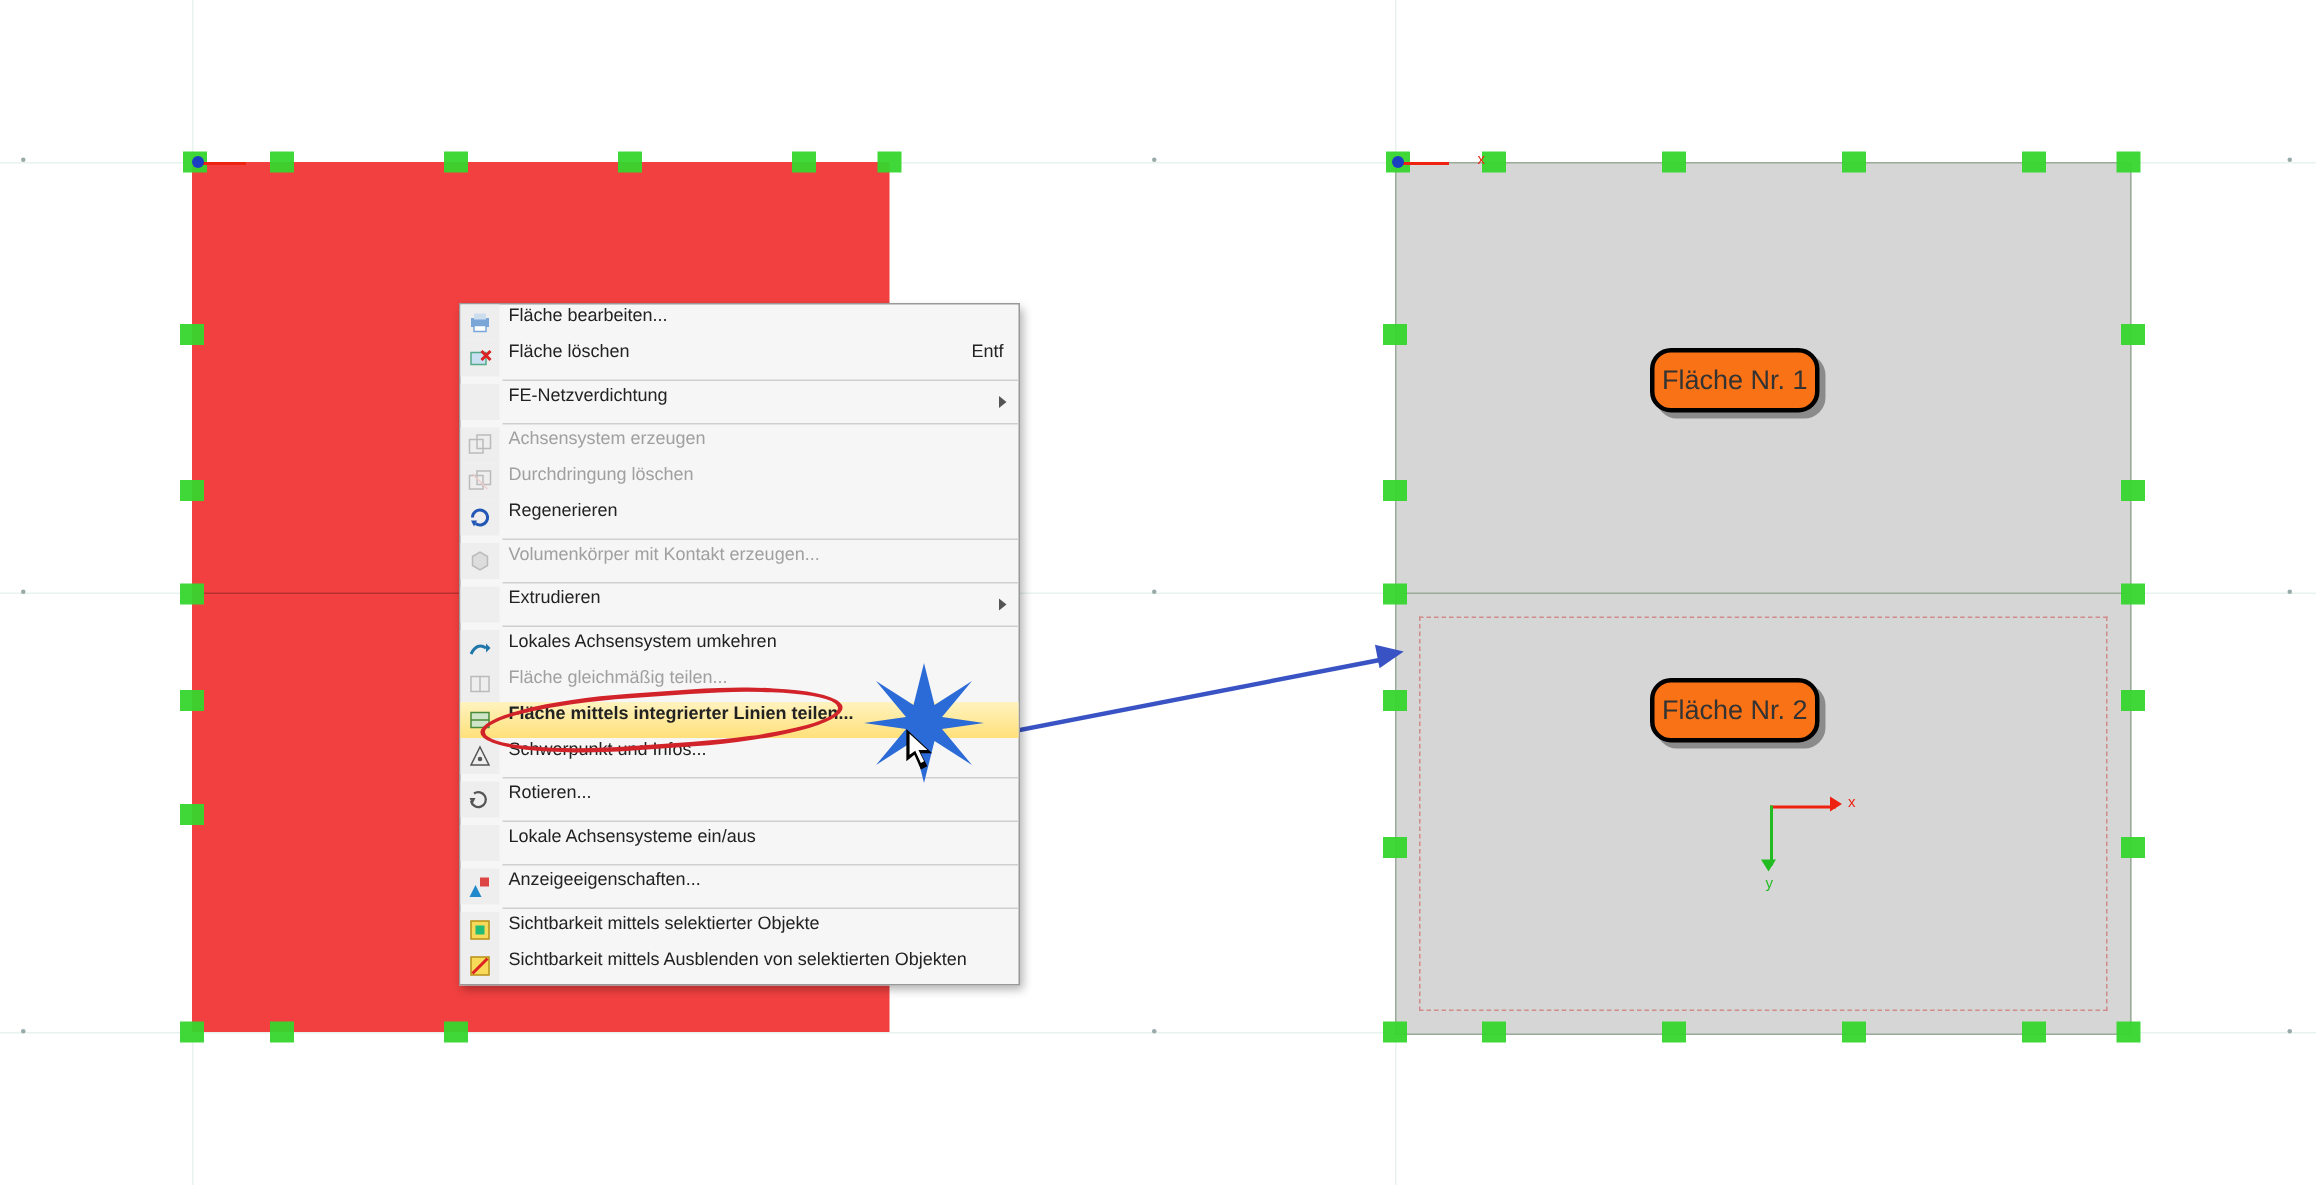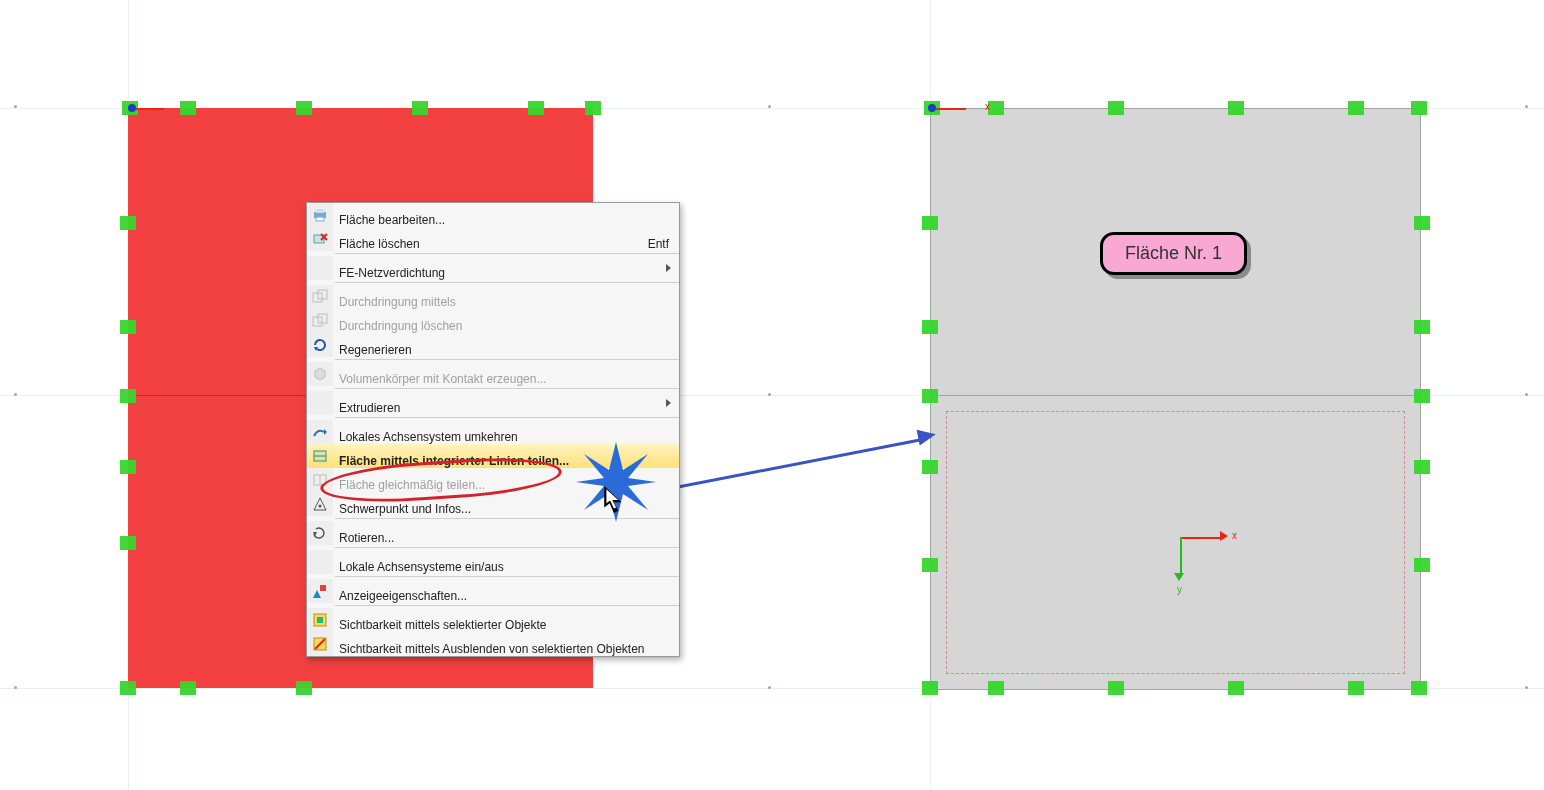--- a/index.html
+++ b/index.html
@@ -4,23 +4,23 @@
 <style>
   html,body{margin:0;padding:0;width:1544px;height:790px;background:#fff;font-family:"Segoe UI",Tahoma,sans-serif;font-size:12px;color:#333;overflow:hidden}
   .canvas{position:relative;width:1544px;height:790px}
   .gridline-h{position:absolute;left:0;right:0;height:0;border-top:1px solid #e8f3ee}
   .gridline-v{position:absolute;top:0;bottom:0;width:0;border-left:1px solid #e8f3ee}
   .dot{position:absolute;width:3px;height:3px;background:#9aa;border-radius:50%}
   .red-surface{position:absolute;background:#f24040}
   .grey-surface{position:absolute;background:#d6d6d6;border:1px solid #9a9;}
   .dashed-inner{position:absolute;border:1px dashed #d28b8b}
   .handle{position:absolute;width:16px;height:14px;background:#36d62e;opacity:.95}
-  .callout{position:absolute;background:#f9a8d4;border:3px solid #000;border-radius:14px;padding:8px 22px;font-family:Arial,sans-serif;font-size:18px;box-shadow:4px 4px 0 rgba(0,0,0,.35)}
+  .callout{position:absolute;background:#f97316;border:3px solid #000;border-radius:14px;padding:8px 5px;font-family:Arial,sans-serif;font-size:18px;box-shadow:4px 4px 0 rgba(0,0,0,.35)}
   .ctx-menu{position:absolute;background:#f6f6f6;border:1px solid #999;box-shadow:2px 3px 6px rgba(0,0,0,.3);width:372px}
-  .ctx-row{display:flex;align-items:flex-end;height:24px;position:relative}
+  .ctx-row{display:flex;align-items:flex-start;height:24px;position:relative}
   .ctx-row.sep{height:0;border-top:1px solid #cfcfcf;margin:2px 0 2px 28px}
   .ctx-icon{width:26px;height:24px;display:flex;align-items:center;justify-content:center;flex:0 0 26px;background:#eeeeee}
   .ctx-label{flex:1;padding-left:6px;color:#222}
   .ctx-label.dim{color:#a0a0a0}
   .ctx-short{padding-right:10px;color:#222}
   .ctx-sub{position:absolute;right:8px;top:8px;width:0;height:0;border-top:4px solid transparent;border-bottom:4px solid transparent;border-left:5px solid #555}
   .ctx-row.hl .ctx-label{font-weight:bold}
   .ctx-row.hl{background:linear-gradient(#fff3bf,#ffe07a)}
   .ctx-row.hl .ctx-icon{background:linear-gradient(#fff3bf,#ffe07a)}
   .ring{position:absolute;border:3px solid #d2232a;border-radius:50%/60%;transform:rotate(-4deg)}
@@ -85,20 +85,21 @@
   <div class="handle" style="left:1228px;top:681px"></div>
   <div class="handle" style="left:1348px;top:681px"></div>
   <div class="handle" style="left:1411px;top:681px"></div>
   <div class="handle" style="left:1414px;top:216px"></div>
   <div class="handle" style="left:1414px;top:320px"></div>
   <div class="handle" style="left:1414px;top:389px"></div>
   <div class="handle" style="left:1414px;top:460px"></div>
   <div class="handle" style="left:1414px;top:558px"></div>
 
   <div class="callout" style="left:1100px;top:232px"><span>Fläche Nr. 1</span></div>
+  <div class="callout" style="left:1100px;top:452px"><span>Fläche Nr. 2</span></div>
 
   <div class="axis-x" style="left:130px;top:108px;width:34px"></div>
   <div class="axis-x" style="left:932px;top:108px;width:34px"></div>
   <div style="position:absolute;left:128px;top:104px;width:8px;height:8px;background:#1a3fc0;border-radius:50%"></div>
   <div style="position:absolute;left:928px;top:104px;width:8px;height:8px;background:#1a3fc0;border-radius:50%"></div>
 
   <div class="axis-x" style="left:1180px;top:537px;width:44px"></div>
   <div class="axis-y" style="left:1180px;top:537px;height:40px"></div>
   <div style="position:absolute;left:1220px;top:531px;width:0;height:0;border-top:5px solid transparent;border-bottom:5px solid transparent;border-left:8px solid #e21"></div>
   <div style="position:absolute;left:1174px;top:573px;width:0;height:0;border-left:5px solid transparent;border-right:5px solid transparent;border-top:8px solid #2b2"></div>
@@ -148,21 +149,21 @@
       <span class="ctx-sub"></span>
     </div>
     <div class="ctx-row sep"></div>
     <div class="ctx-row">
       <span class="ctx-icon">
           <svg class="ico" viewBox="0 0 16 16">
             <rect x="1" y="4" width="9" height="9" fill="none" stroke="#bbb"></rect>
             <rect x="6" y="1" width="9" height="9" fill="none" stroke="#bbb"></rect>
           </svg>
         </span>
-      <span class="ctx-label dim">Durchdringung mittels</span>
+      <span class="ctx-label dim">Achsensystem erzeugen</span>
     </div>
     <div class="ctx-row">
       <span class="ctx-icon">
           <svg class="ico" viewBox="0 0 16 16">
             <rect x="1" y="4" width="9" height="9" fill="none" stroke="#bbb"></rect>
             <rect x="6" y="1" width="9" height="9" fill="none" stroke="#bbb"></rect>
             <line x1="3" y1="3" x2="13" y2="13" stroke="#ecc"></line>
           </svg>
         </span>
       <span class="ctx-label dim">Durchdringung löschen</span>
@@ -194,37 +195,37 @@
     <div class="ctx-row sep"></div>
     <div class="ctx-row">
       <span class="ctx-icon">
           <svg class="ico" viewBox="0 0 16 16">
             <path d="M2 12 Q6 4 12 8" fill="none" stroke="#27a" stroke-width="2"></path>
             <polygon points="12,5 15,8 12,11" fill="#27a"></polygon>
           </svg>
         </span>
       <span class="ctx-label">Lokales Achsensystem umkehren</span>
     </div>
+    <div class="ctx-row">
+      <span class="ctx-icon">
+          <svg class="ico" viewBox="0 0 16 16">
+            <rect x="2" y="3" width="12" height="10" fill="none" stroke="#bbb"></rect>
+            <line x1="8" y1="3" x2="8" y2="13" stroke="#bbb"></line>
+          </svg>
+        </span>
+      <span class="ctx-label dim">Fläche gleichmäßig teilen...</span>
+    </div>
     <div class="ctx-row hl">
       <span class="ctx-icon">
           <svg class="ico" viewBox="0 0 16 16">
             <rect x="2" y="3" width="12" height="10" fill="#cfe5c7" stroke="#4a8a3a"></rect>
             <line x1="2" y1="8" x2="14" y2="8" stroke="#4a8a3a"></line>
           </svg>
         </span>
       <span class="ctx-label">Fläche mittels integrierter Linien teilen...</span>
-    </div>
-    <div class="ctx-row">
-      <span class="ctx-icon">
-          <svg class="ico" viewBox="0 0 16 16">
-            <rect x="2" y="3" width="12" height="10" fill="none" stroke="#bbb"></rect>
-            <line x1="8" y1="3" x2="8" y2="13" stroke="#bbb"></line>
-          </svg>
-        </span>
-      <span class="ctx-label dim">Fläche gleichmäßig teilen...</span>
     </div>
     <div class="ctx-row">
       <span class="ctx-icon">
           <svg class="ico" viewBox="0 0 16 16">
             <polygon points="8,2 14,14 2,14" fill="none" stroke="#555"></polygon>
             <circle cx="8" cy="10" r="1.5" fill="#555"></circle>
           </svg>
         </span>
       <span class="ctx-label">Schwerpunkt und Infos...</span>
     </div>

